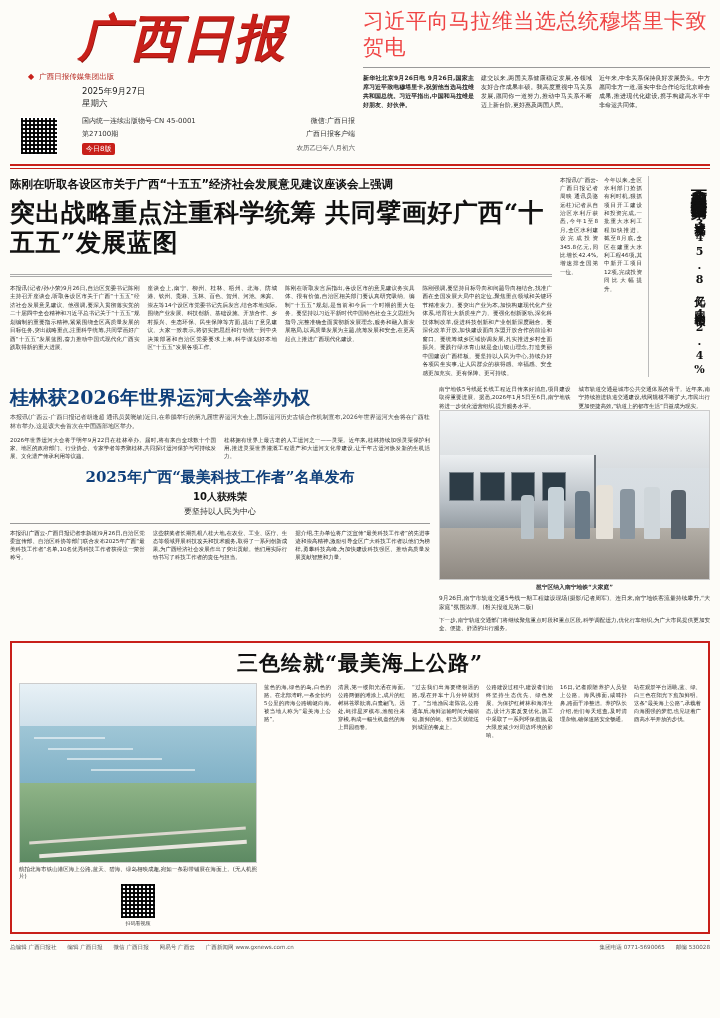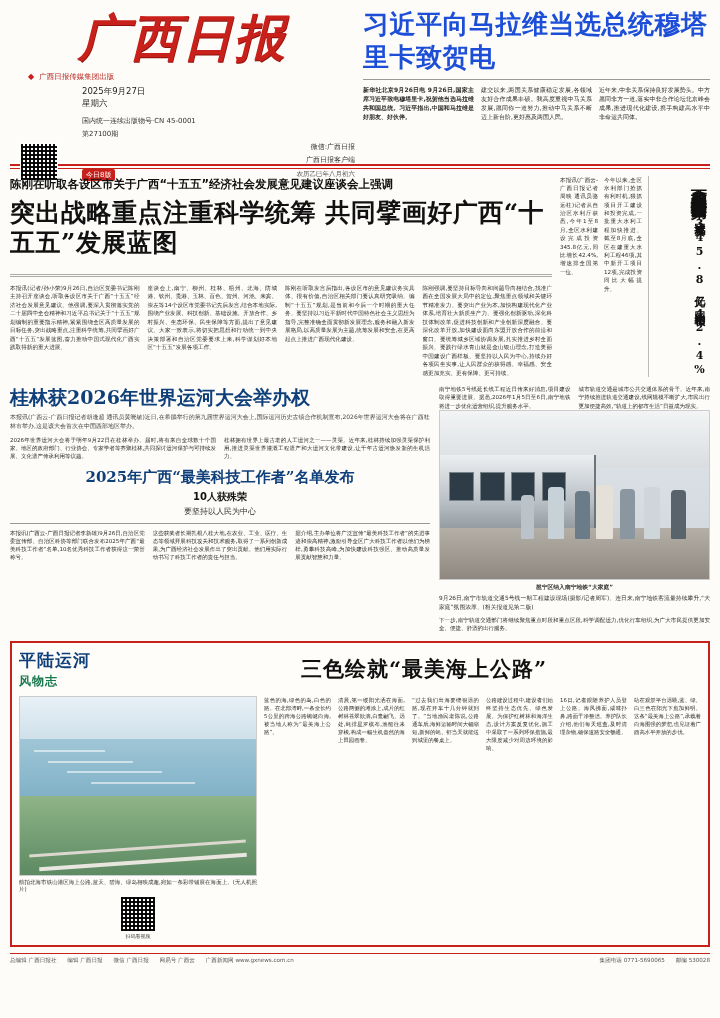--- a/index.html
+++ b/index.html
@@ -21,36 +21,36 @@
     letter-spacing:2px; line-height:1.05;
     text-align:center;
     text-shadow:0.5px 0.5px 0 #8d100c;
     font-style:italic;
   }
   .mast-sub {
     display:flex; align-items:center; gap:5px;
     font-size:7.5px; color:#b5231c; margin-top:7px; padding-left:18px;
   }
   .mast-sub .diamond { color:#c8201a; font-size:8px; }
-  .mast-meta { display:flex; margin-top:5px; font-size:7px; color:#333;flex-direction:column; }
+  .mast-meta { display:flex; margin-top:5px; font-size:7px; color:#333; }
   .mast-meta-col { flex:1; }
   .mast-meta-col div { padding:1.5px 0; }
   .qr { width:38px; height:38px; background:
       repeating-linear-gradient(0deg,#111 0 2px,#fff 2px 4px),
       repeating-linear-gradient(90deg,#111 0 2px,transparent 2px 4px);
       background-blend-mode:multiply; border:1px solid #fff; }
   .mast-meta-wrap { display:flex; gap:24px; align-items:flex-end; margin-top:4px; padding-left:10px; }
   .mast-date { font-size:8.5px; color:#222; }
   .badge-red { display:inline-block; background:#c8201a; color:#fff; font-size:7px; padding:1px 4px; border-radius:2px; }
   .tiny-note { font-size:6.5px; color:#555; }
 
   .mast-right { flex:1; padding-left:8px; border-left:none; }
   .lead-headline {
     font-family:"DejaVu Serif", serif;
-    font-size:26px; font-weight:700; color:#1d4ed8; line-height:1.25;
+    font-size:21px; font-weight:400; color:#ef4444; line-height:1.25;
     letter-spacing:0.5px;
   }
   .hr-thin { border-top:1px solid #999; margin:6px 0 5px; }
   .lead-cols { display:flex; gap:7px; font-size:6px; line-height:1.5; color:#2a2a2a; text-align:justify; }
   .lead-cols > div { flex:1; }
   .lead-cols .dateline { font-weight:700; }
 
   
   .rule-red { border-top:2px solid #c8201a; margin:6px 0 0; }
   .rule-red2 { border-top:1px solid #c8201a; margin:1.5px 0 7px; }
@@ -268,24 +268,20 @@
       <div class="photo-cap" style="text-align:center;font-weight:700">邕宁区纳入南宁地铁“大家庭”</div>
       <div class="photo-cap">9月26日,南宁市轨道交通5号线一期工程建设现场(摄影/记者周军)。连日来,南宁地铁客流量持续攀升,“大家庭”氛围浓厚。(相关报道见第二版)</div>
       <div class="mid-cols">
         <div>下一步,南宁轨道交通部门将继续聚焦重点时段和重点区段,科学调配运力,优化行车组织,为广大市民提供更加安全、便捷、舒适的出行服务。</div>
       </div>
     </div>
   </div>
 
   <div class="feature">
     <div class="feature-top">
-      <div class="f-logo">
-        <div class="f-logo-main">平陆运河</div>
-        <div class="f-logo-sub">风物志</div>
-      </div>
       <div class="f-title">三色绘就“最美海上公路”</div>
     </div>
     <div class="feature-body">
       <div class="f-photo">
         <div class="f-img">
           <div class="f-sky"></div>
           <div class="f-sea"></div>
           <div class="f-land"></div>
           <div class="f-raft" style="left:6%;top:30%;width:30%"></div>
           <div class="f-raft" style="left:12%;top:36%;width:36%"></div>

